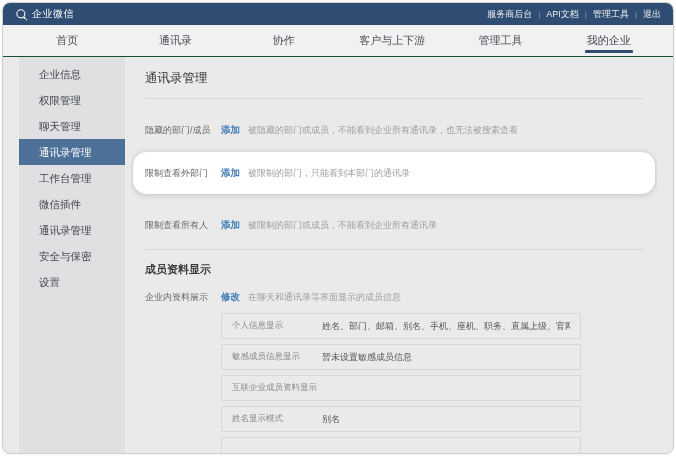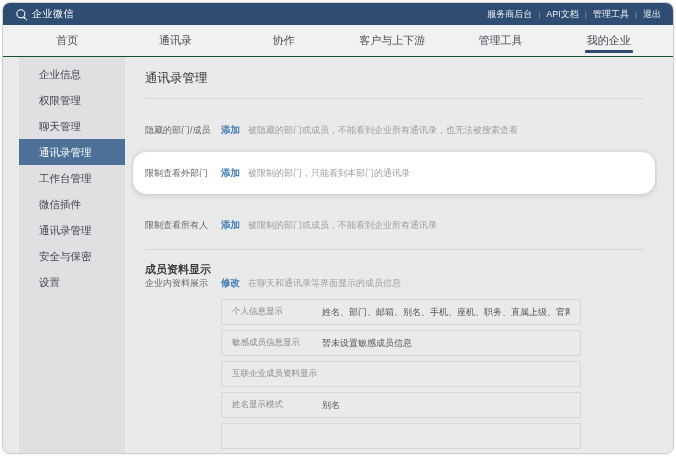--- a/index.html
+++ b/index.html
@@ -66,21 +66,21 @@
   .row.r-gap{}
   .rlabel{flex:none;width:76px;font-size:9px;color:#666;white-space:nowrap;overflow:hidden;}
   .rlink{flex:none;font-size:9.5px;color:var(--link);text-decoration:none;cursor:pointer;margin-right:8px;font-weight:bold;}
   .rdesc{font-size:9px;color:#9e9e9e;white-space:nowrap;overflow:hidden;}
   .hl-card{
     margin:15px -12px 0 -12px;height:42px;background:var(--card);
     border-radius:14px;box-shadow:0 1px 7px rgba(0,0,0,.18);
     display:flex;align-items:center;padding:0 12px;
   }
   .hl-card .row{margin-top:0;flex:1;}
-  .row.r4{margin-top:0;}
+  .row.r4{margin-top:14px;}
   .ptable{margin:9px 0 0 76px;width:360px;}
   .tbox{
     height:26px;border:1px solid #d6d6d7;border-radius:1px;margin-bottom:5px;
     display:flex;align-items:center;padding:0 10px;overflow:hidden;
   }
   .tlabel{flex:none;width:90px;font-size:8.5px;color:#8a8a8a;white-space:nowrap;overflow:hidden;}
   .tvalue{flex:1;font-size:9px;color:#555;white-space:nowrap;overflow:hidden;}
 </style>
 </head>
 <body>

